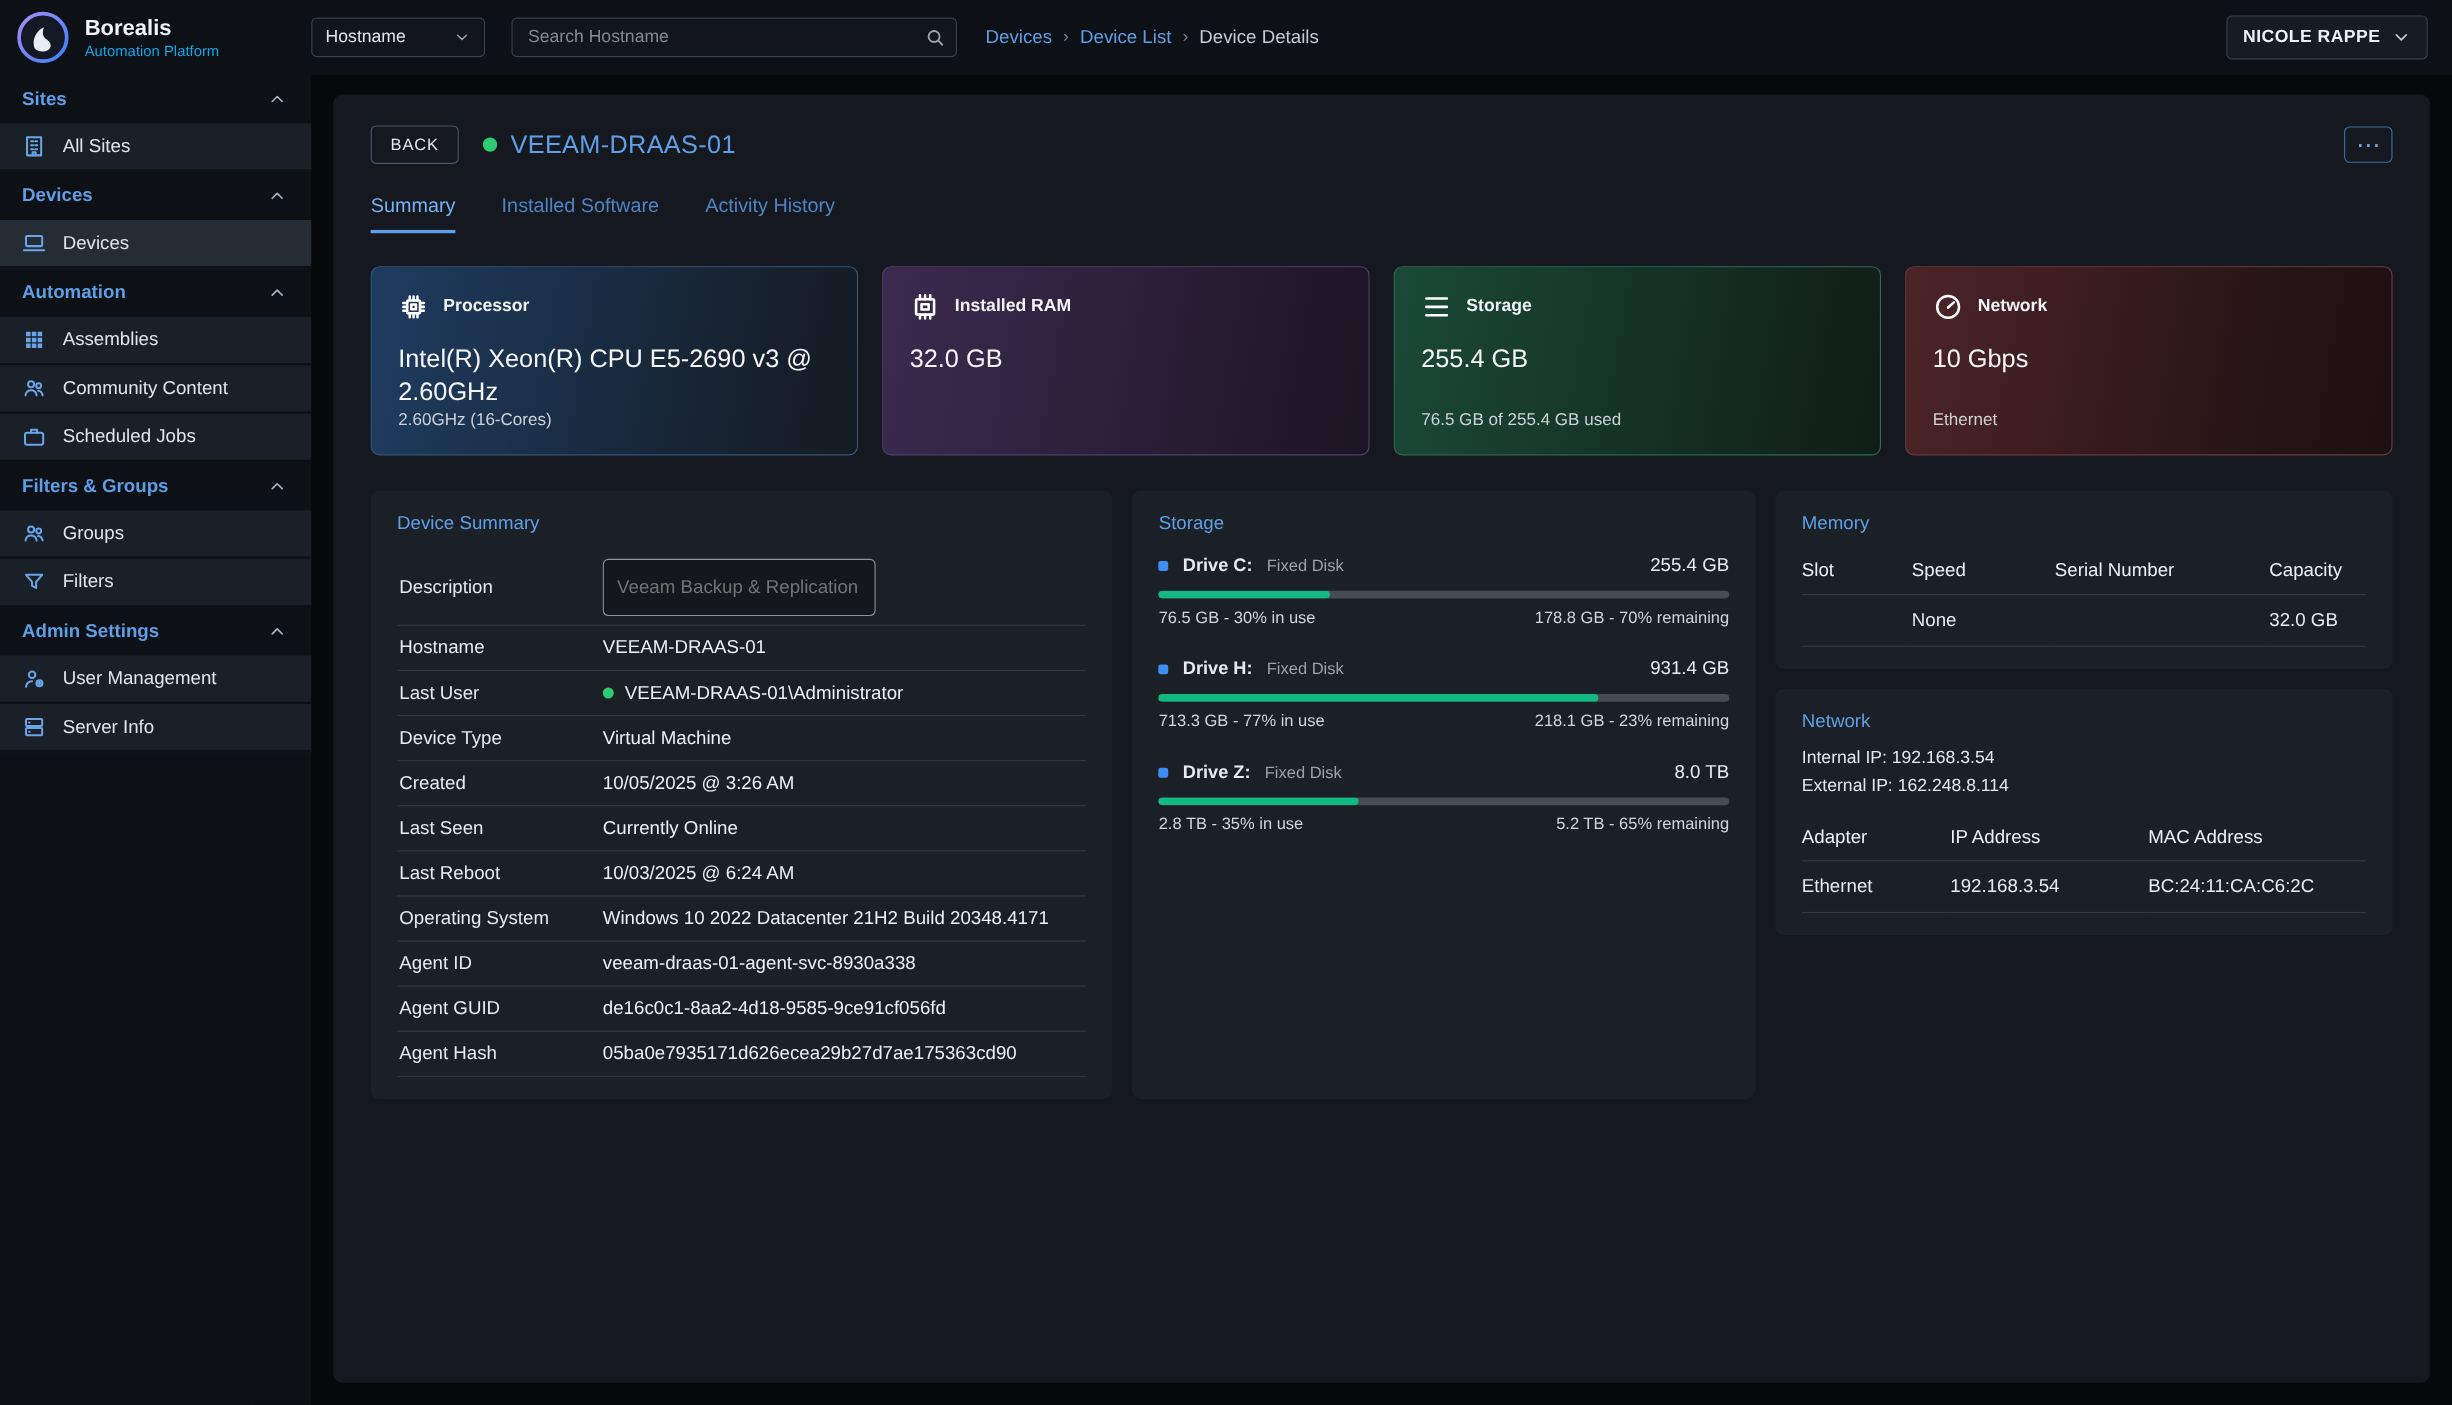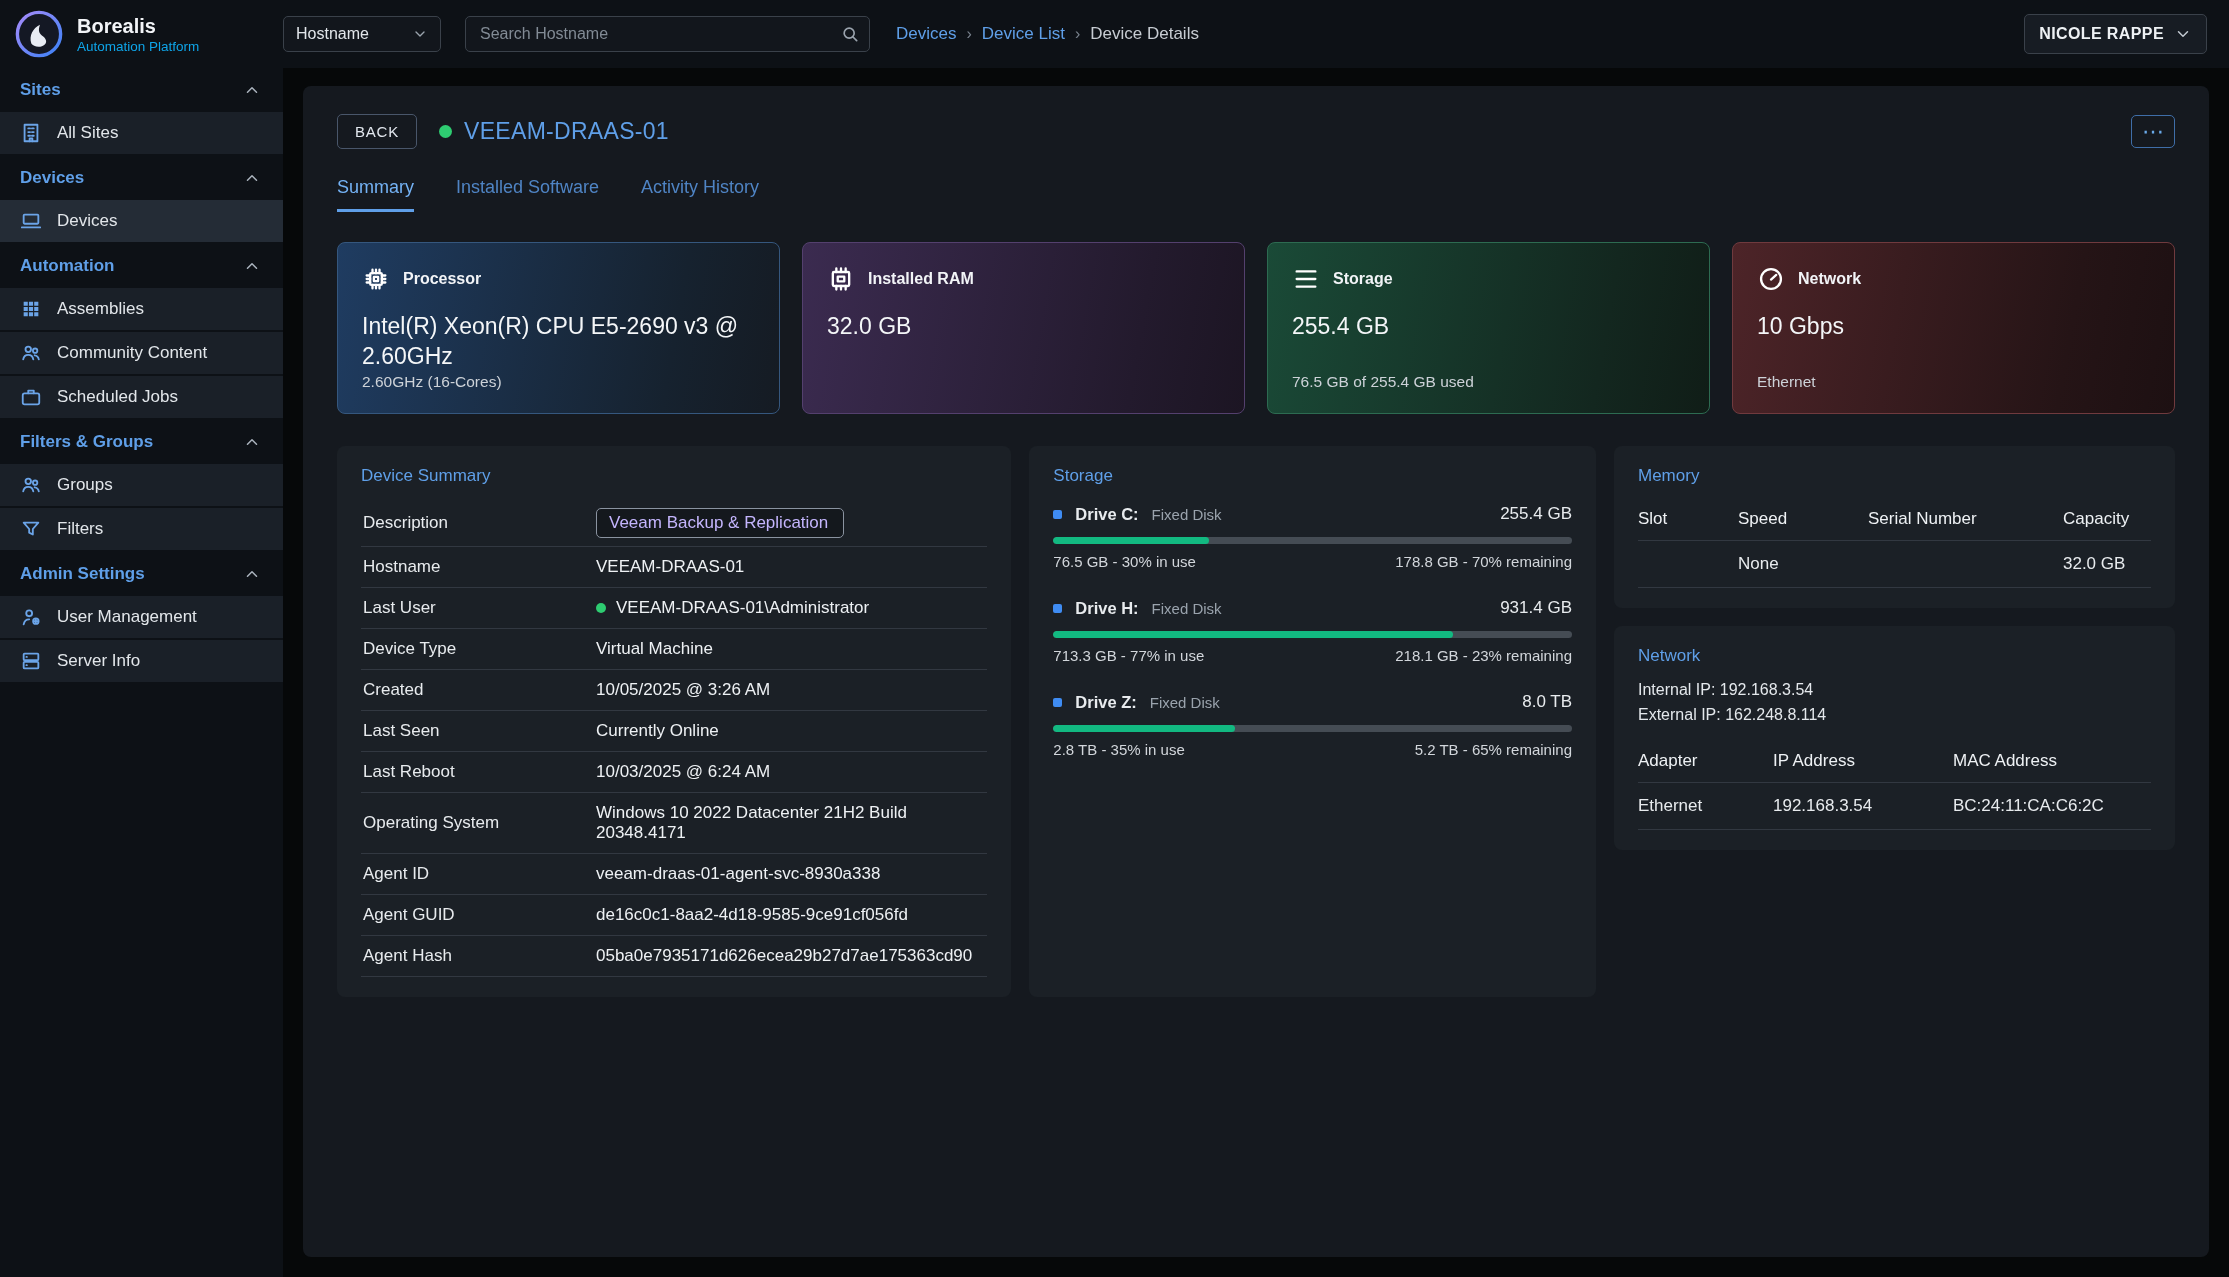--- a/index.html
+++ b/index.html
@@ -73,26 +73,26 @@
   .card-red    { background:linear-gradient(100deg,#4d2428 0%,#251416 75%,#1d1012 100%); border:1px solid #703a3e; }
 
   .grid { margin-top:32px; display:grid; grid-template-columns:1.19fr 1fr 0.99fr; gap:18px; align-items:stretch; }
   .subpanel { background:#1b2026; border-radius:8px; padding:20px 24px; }
   .subpanel-title { color:#5f9fe8; font-size:17px; }
   .right-col { display:flex; flex-direction:column; gap:18px; }
   .right-col .subpanel { flex:0 0 auto; }
 
   
   .sumtable { margin-top:14px; }
-  .sum-row { display:flex; align-items:center; border-bottom:1px solid #323841; padding:10px 2px; font-size:17px;gap:48px; }
+  .sum-row { display:flex; align-items:center; border-bottom:1px solid #323841; padding:10px 2px; font-size:17px; }
   .sum-row.inputrow { padding:8px 2px; }
   .sum-label { flex:0 0 185px; color:#e8ebee; }
   .sum-value { color:#eef1f4; display:flex; align-items:center; }
   .desc-input { width:248px; background:#14181d; border:1px solid #8a93a0; border-radius:5px;
-    color:#c4b5fd; font-size:17px; padding:4px 12px; font-family:"Liberation Sans", sans-serif; }
+    color:#737373; font-size:17px; padding:15px 12px; font-family:"Liberation Sans", sans-serif; }
   .mini-dot { width:10px; height:10px; border-radius:50%; background:#2ecc71; margin-right:10px; }
 
   
   .drives { margin-top:18px; }
   .drive { margin-bottom:28px; }
   .drive-head { display:flex; align-items:center; }
   .bullet { width:9px; height:9px; background:#3f8cf3; border-radius:2px; margin-right:13px; }
   .drive-name { font-weight:bold; font-size:16.5px; }
   .drive-type { color:#9aa3ad; font-size:15px; margin-left:13px; }
   .drive-size { margin-left:auto; font-size:17px; }

